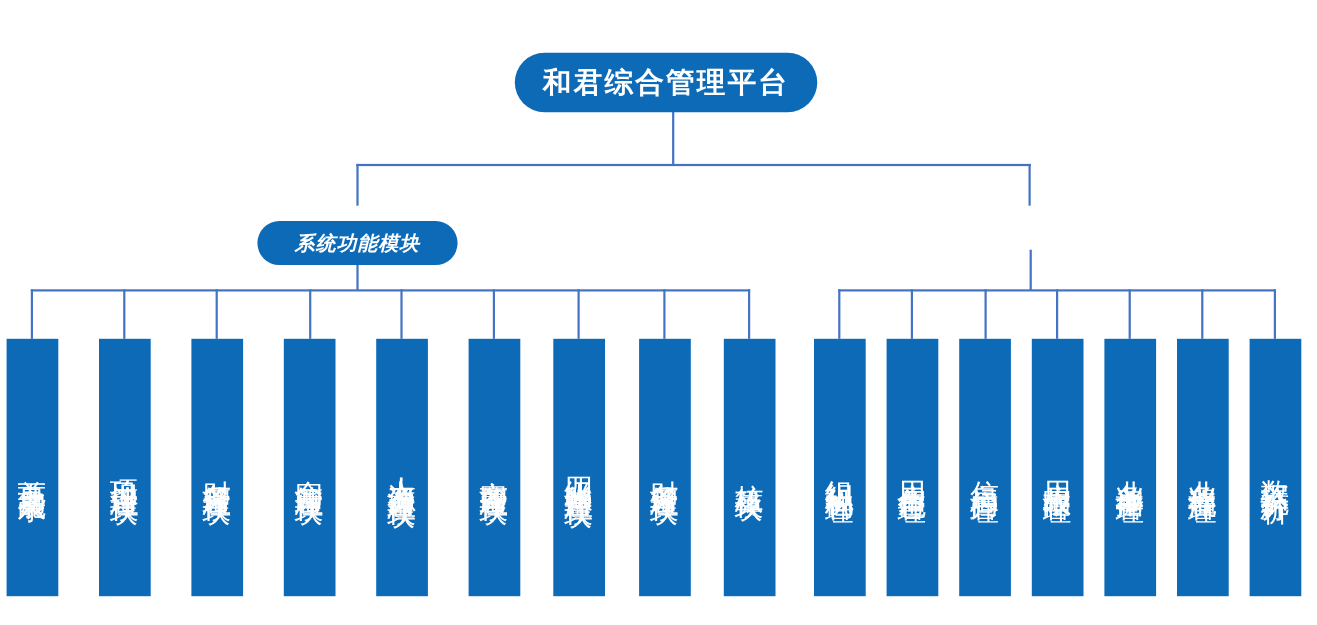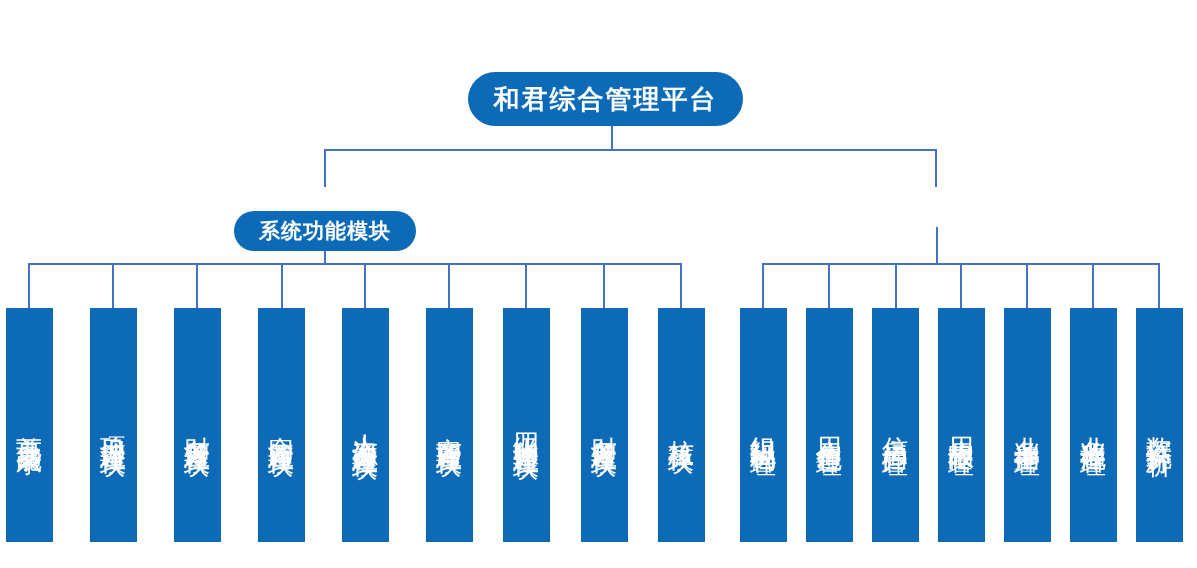--- a/index.html
+++ b/index.html
@@ -16,29 +16,28 @@
   .line.h { height: 2px; }
   .pill {
     position: absolute;
     background: var(--node-fill, #0D6AB7);
     color: var(--node-text, #ffffff);
     display: flex;
     align-items: center;
     justify-content: center;
     font-weight: 700;
     white-space: nowrap;
-    margin-top: 24px;
   }
   .pill.root {
     left: 468px; top: 48px; width: 275px; height: 54px;
     border-radius: 27px; font-size: 26px; letter-spacing: 2px;
   }
   .pill.branch {
-    top: 187px; width: 182px; height: 40px;
-    border-radius: 20px; font-size: 21px; letter-spacing: 1px;
+    top: 201px; width: 182px; height: 40px;
+    border-radius: 20px; font-size: 18px; letter-spacing: 1px; font-style: italic;
   }
   .leaf {
     position: absolute;
     top: 308px; width: 47px; height: 234px;
     background: var(--node-fill, #0D6AB7);
     color: var(--node-text, #ffffff);
     display: flex;
     align-items: center;
     justify-content: center;
   }

